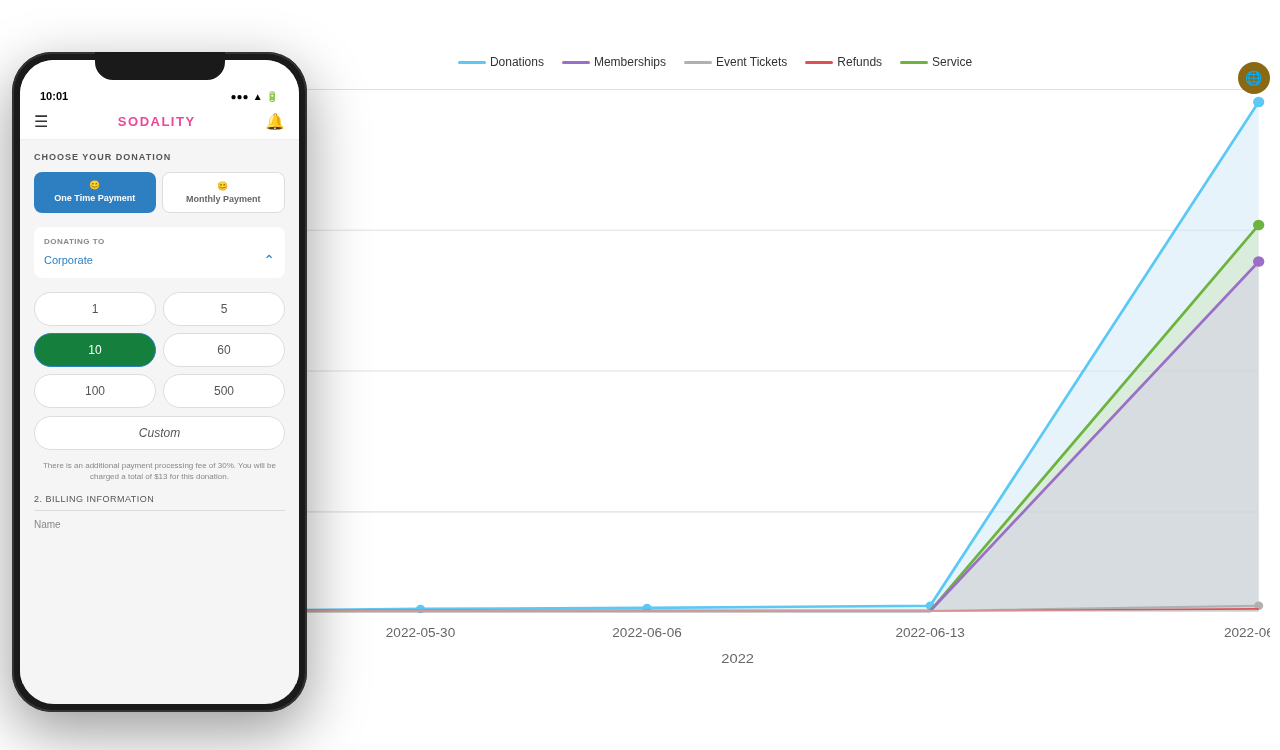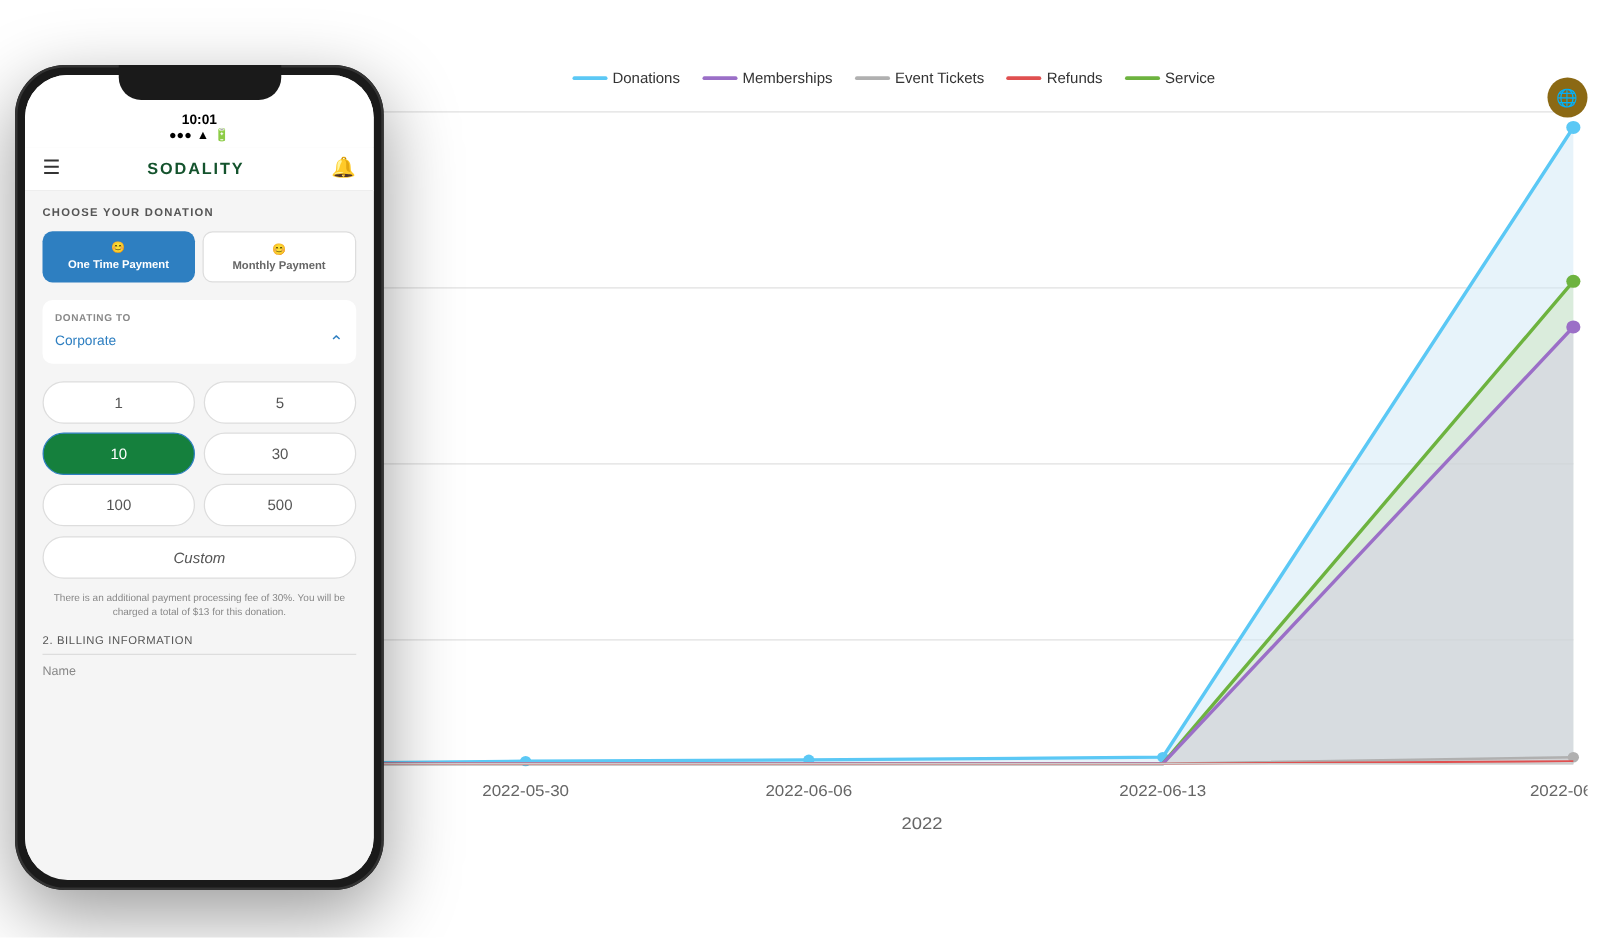--- a/index.html
+++ b/index.html
@@ -119,21 +119,20 @@
     
     .status-bar {
       background: #ffffff;
       padding: 8px 20px 4px;
       display: flex;
       justify-content: space-between;
       align-items: center;
       font-size: 11px;
       font-weight: 600;
       padding-top: 30px;
-      flex-direction: column;
     }
 
     .status-icons {
       display: flex;
       gap: 4px;
       align-items: center;
     }
 
     
     .app-header {
@@ -142,21 +141,21 @@
       display: flex;
       justify-content: space-between;
       align-items: center;
       border-bottom: 1px solid #eee;
     }
 
     .app-title {
       font-size: 13px;
       font-weight: 700;
       letter-spacing: 1.5px;
-      color: #14532d;
+      color: #ec4899;
     }
 
     .hamburger-icon {
       font-size: 16px;
       color: #333;
     }
 
     .bell-icon {
       font-size: 16px;
       color: #333;
@@ -442,21 +441,21 @@
             <span>Corporate</span>
             <span style="color:#2e7fc1;font-size:14px;">⌃</span>
           </div>
         </div>
 
 
         <div class="amount-grid">
           <div class="amount-btn">1</div>
           <div class="amount-btn">5</div>
           <div class="amount-btn selected">10</div>
-          <div class="amount-btn">30</div>
+          <div class="amount-btn">60</div>
           <div class="amount-btn">100</div>
           <div class="amount-btn">500</div>
         </div>
 
         <div class="custom-btn">Custom</div>
 
         <div class="fee-notice">There is an additional payment processing fee of 30%. You will be charged a total of $13 for this donation.</div>
 
         <div class="billing-title">2. BILLING INFORMATION</div>
 

